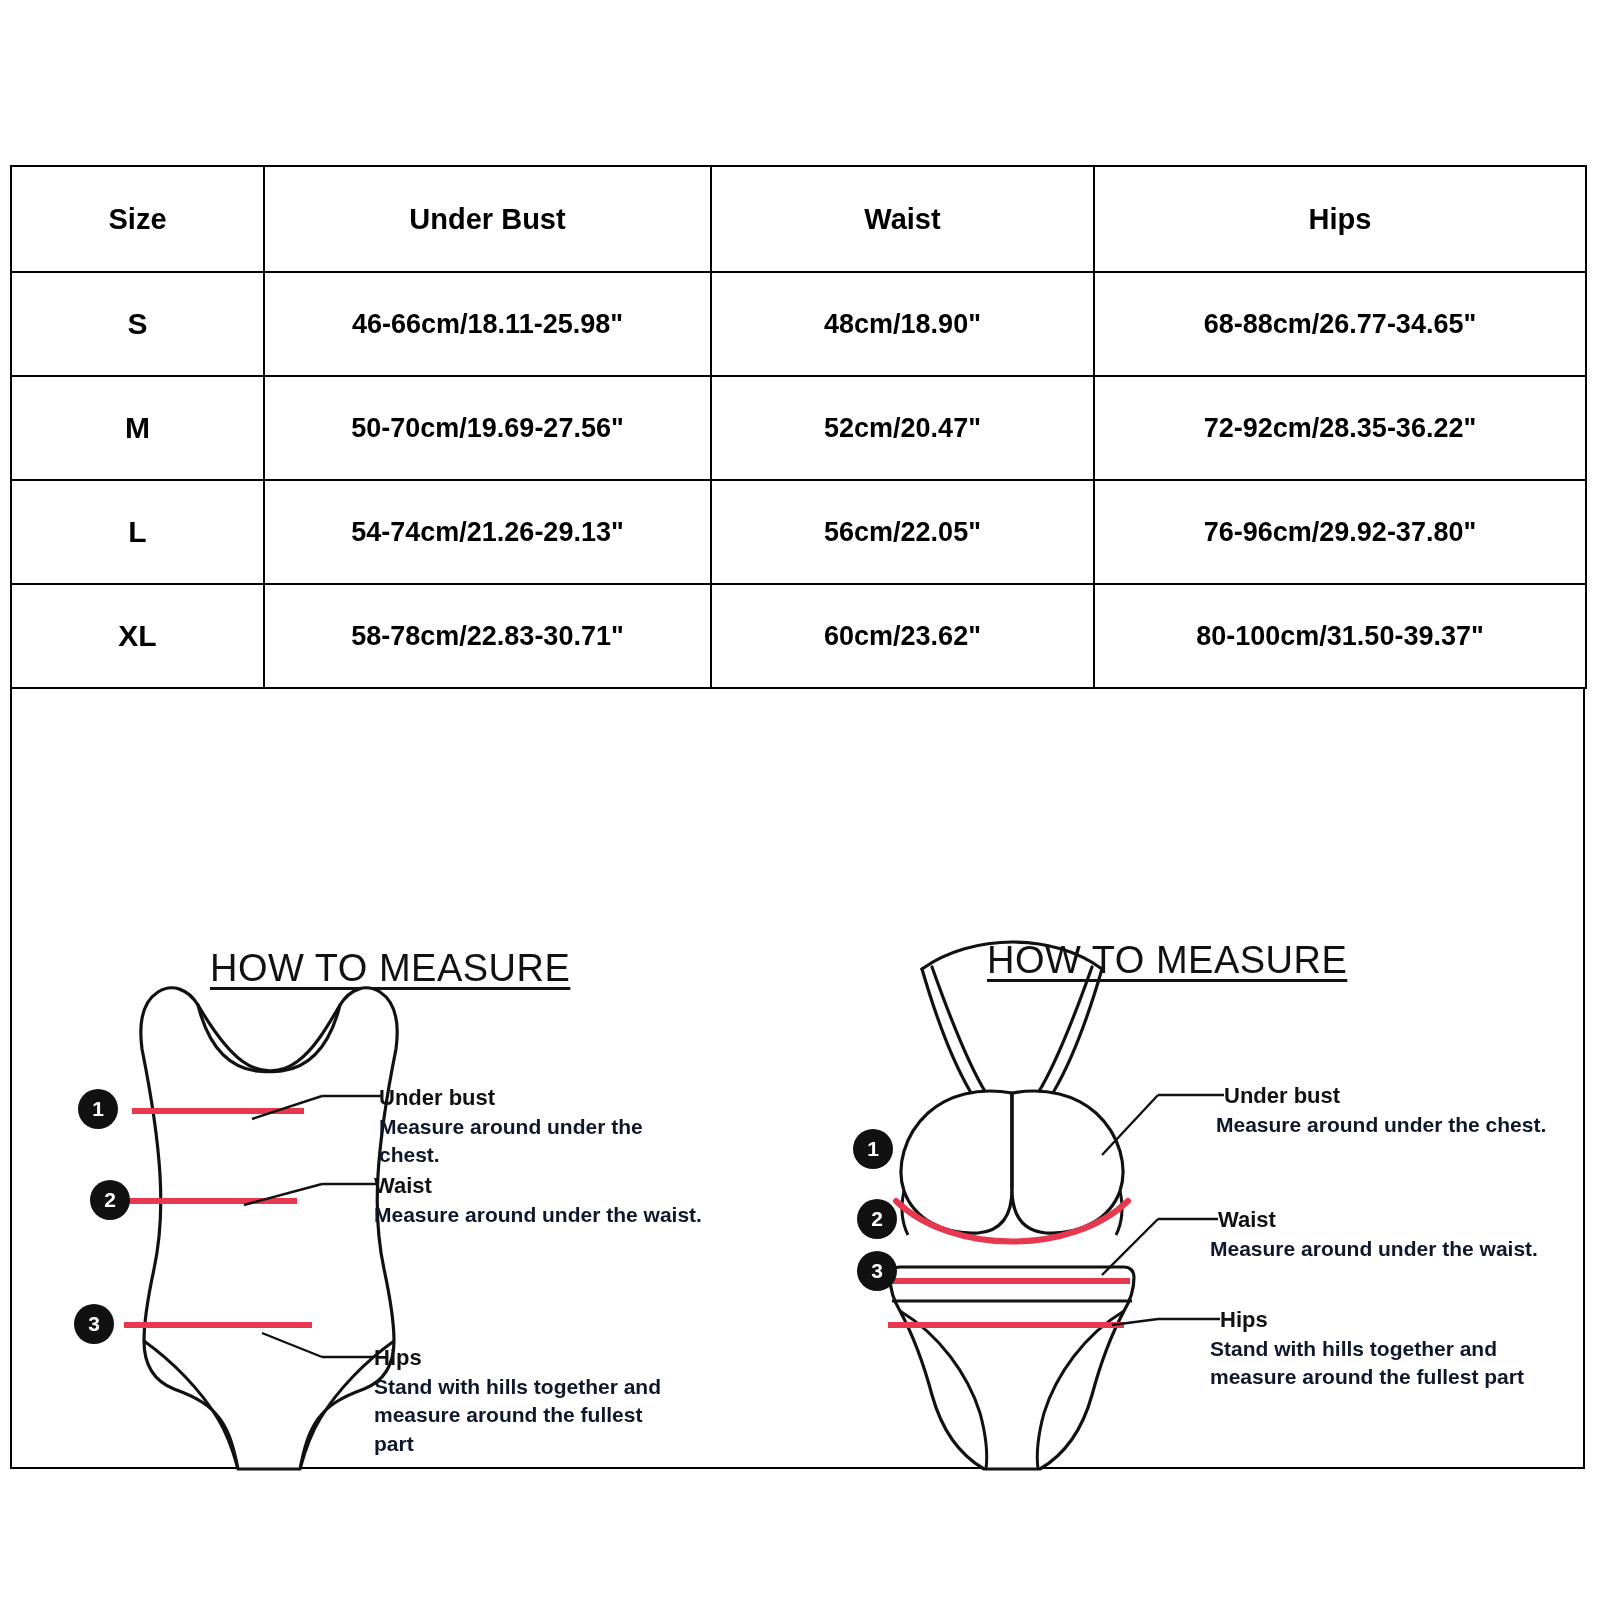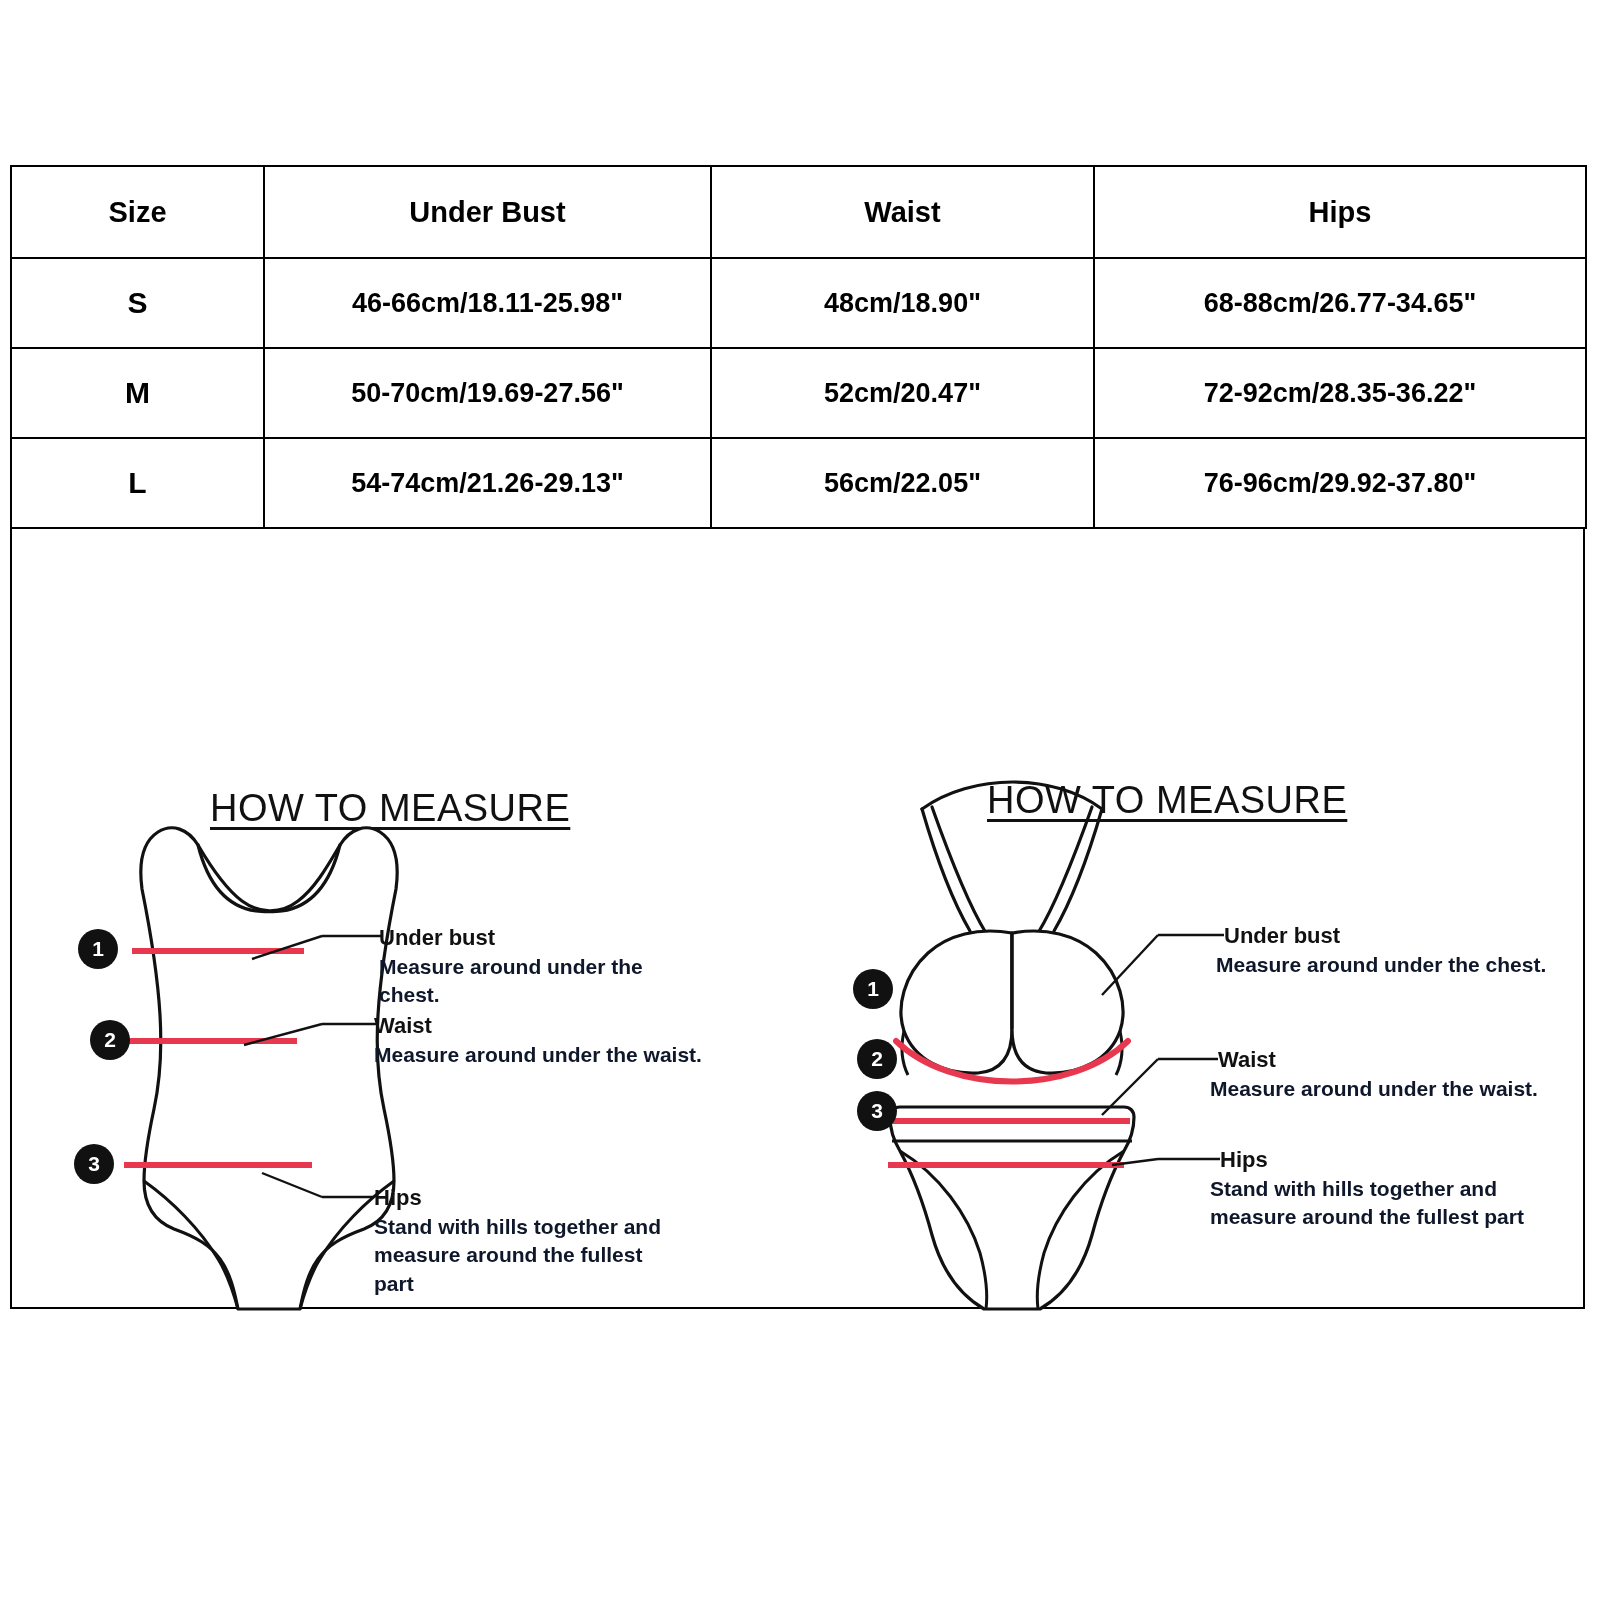--- a/index.html
+++ b/index.html
@@ -32,21 +32,21 @@
     width: 1575px;
     border: 2px solid #000;
   }
   table.size-table th,
   table.size-table td {
     border: 2px solid #000;
     text-align: center;
     vertical-align: middle;
     font-weight: bold;
     color: #000;
-    padding: 9px;
+    padding: 16px;
   }
   table.size-table thead th {
     height: 72px;
     font-size: 29px;
   }
   table.size-table tbody td {
     height: 70px;
     font-size: 27px;
   }
   col.c-size  { width: 253px; }
@@ -160,20 +160,26 @@
         <td class="size-cell">M</td>
         <td>50-70cm/19.69-27.56"</td>
         <td>52cm/20.47"</td>
         <td>72-92cm/28.35-36.22"</td>
       </tr>
       <tr>
         <td class="size-cell">L</td>
         <td>54-74cm/21.26-29.13"</td>
         <td>56cm/22.05"</td>
         <td>76-96cm/29.92-37.80"</td>
+      </tr>
+      <tr>
+        <td class="size-cell">XL</td>
+        <td>58-78cm/22.83-30.71"</td>
+        <td>60cm/23.62"</td>
+        <td>80-100cm/31.50-39.37"</td>
       </tr>
     </tbody>
   </table>
 
   <div class="diagram-area">
 
     <div class="panel panel-left">
       <div class="panel-title">HOW TO MEASURE</div>
 
       <svg class="fig" width="760" height="780" viewBox="0 0 760 780">

